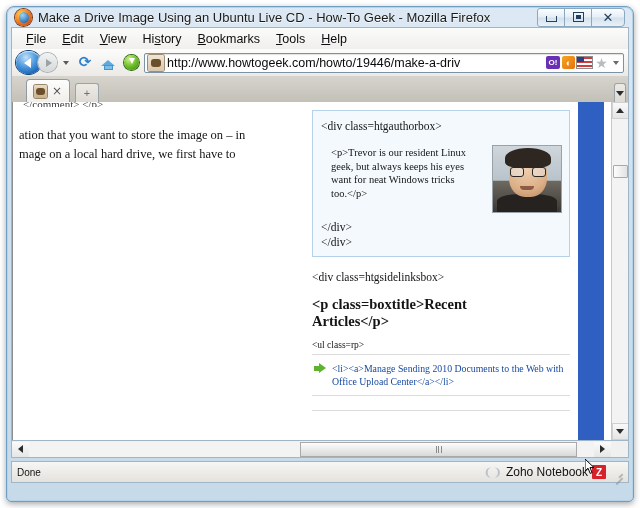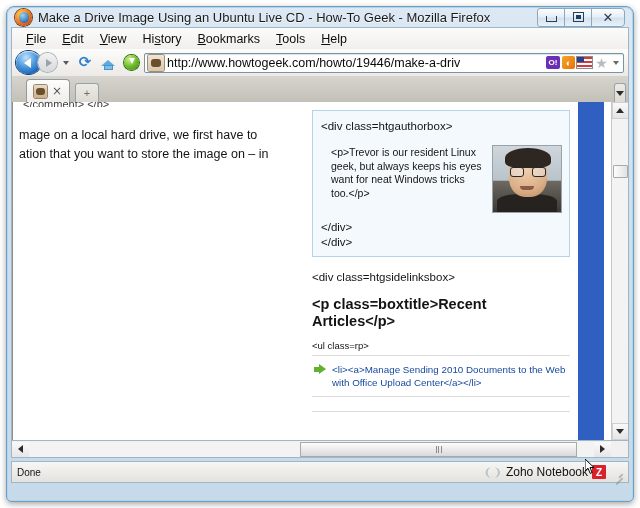--- a/index.html
+++ b/index.html
@@ -142,21 +142,21 @@
   .tabstrip-right{flex:1 1 auto;}
   .tab-scroll{width:12px;height:19px;display:flex;align-items:center;justify-content:center;
     border:1px solid #9aa3ab;border-bottom:none;background:linear-gradient(to bottom,#eceae5,#dedbd4);
     border-radius:3px 3px 0 0;box-sizing:border-box;}
 
   
   .viewport{
     margin:0 4px;height:339px;background:#ffffff;border:1px solid #9fb6c9;border-top:none;
     box-sizing:border-box;display:flex;position:relative;overflow:hidden;
   }
-  .page{flex:1 1 auto;position:relative;overflow:hidden;background:#fff;}
+  .page{flex:1 1 auto;position:relative;overflow:hidden;background:#fff;font-family:Liberation Serif, serif;}
 
   
   .leftcol{position:absolute;left:0;top:0;width:298px;height:100%;
     border-left:1px solid #8e8e8e;box-sizing:border-box;}
   .clip-top{font-size:11px;color:#3b3b3b;padding:0 0 0 6px;height:9px;overflow:hidden;
     white-space:nowrap;position:absolute;top:-4px;left:4px;}
   .left-para{position:absolute;top:24px;left:6px;font-size:12.5px;color:#141414;line-height:19px;
     white-space:nowrap;}
 
   
@@ -332,22 +332,22 @@
       </span>
     </div>
   </div>
 
   <div class="viewport">
     <div class="page">
 
       <div class="leftcol">
         <div class="clip-top">&lt;/comment&gt; &lt;/p&gt;</div>
         <div class="left-para">
+          <div>ation that you want to store the image on – in</div>
           <div>mage on a local hard drive, we first have to</div>
-          <div>ation that you want to store the image on – in</div>
         </div>
       </div>
 
       <div class="rightcol">
 
         <div class="authorbox">
           <div class="src">&lt;div class=htgauthorbox&gt;</div>
 
           <div class="biowrap">
             <div class="biotext">

